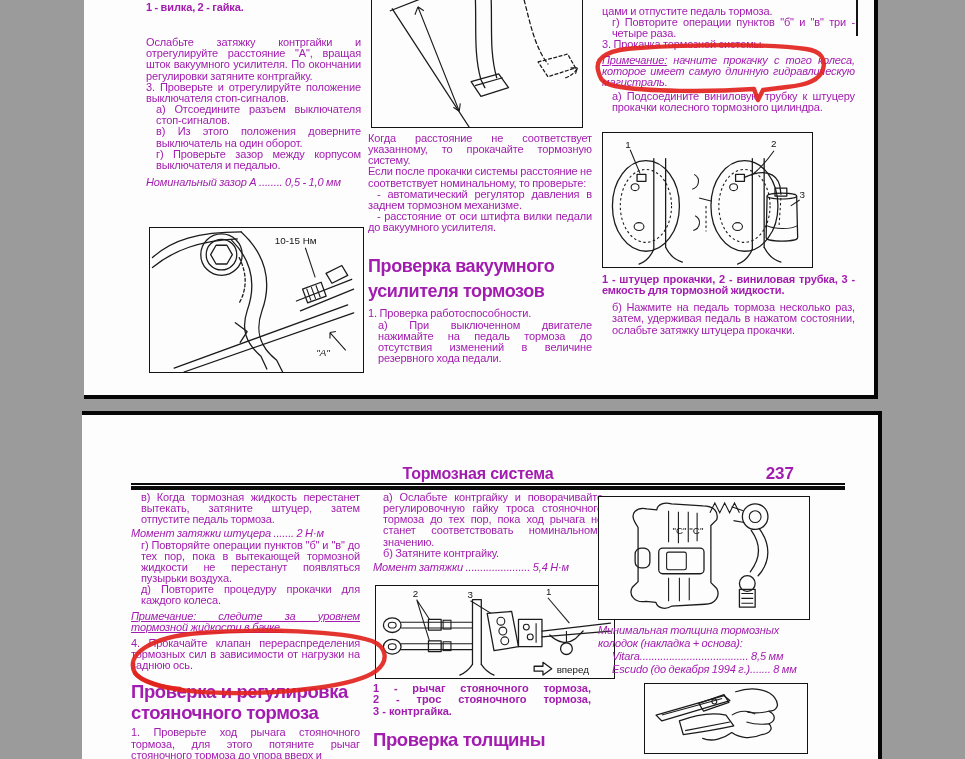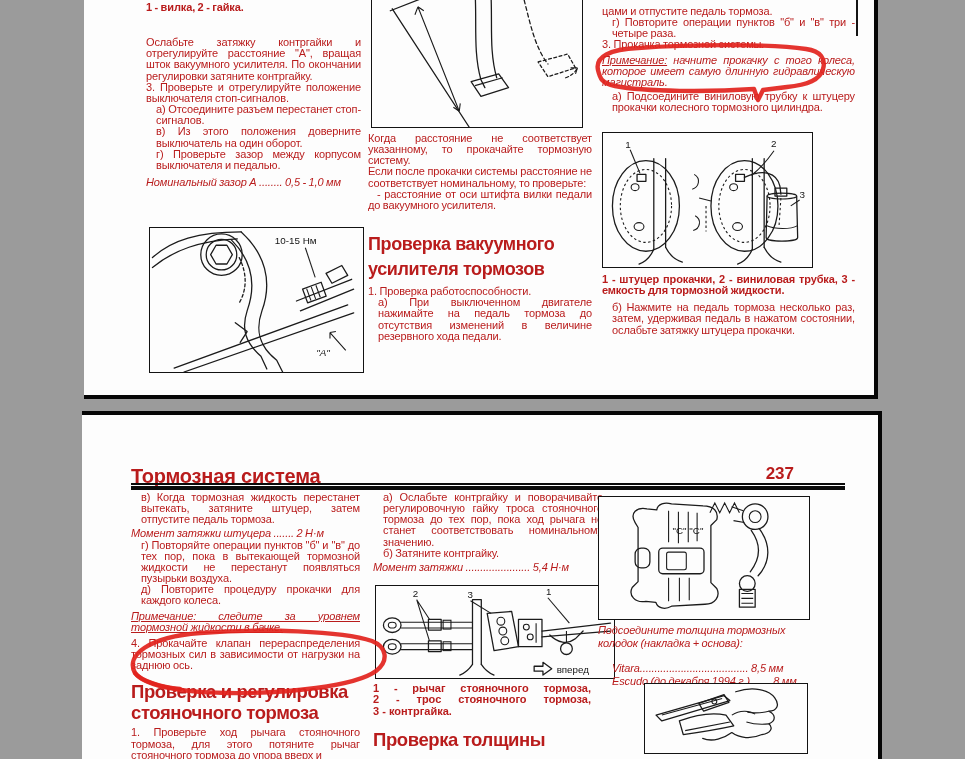--- a/index.html
+++ b/index.html
@@ -1,17 +1,17 @@
 <!DOCTYPE html>
 <html lang="ru"><head>
 <meta charset="utf-8">
 <style>
   html,body{margin:0;padding:0;}
   .screen{position:relative;width:965px;height:759px;background:#9b9b9b;overflow:hidden;
-          font-family:"Liberation Sans",sans-serif;color:#b91c1c;}
+          font-family:"Liberation Sans",sans-serif;color:#a21caf;}
   .page{position:absolute;background:#fdfdfd;}
   .page-a{left:84px;top:0;width:790px;height:395px;border-right:4px solid #060606;border-bottom:4px solid #060606;}
   .page-b{left:82px;top:411px;width:796px;height:344px;border-top:4px solid #060606;border-right:4px solid #060606;}
   .col{position:absolute;}
   .p{margin:0;text-align:justify;font-size:11px;line-height:11.15px;letter-spacing:-0.12px;word-spacing:-0.4px;}
   .ind{padding-left:10px;}
   .fi{text-indent:9px;}
   .cap{font-weight:bold;}
   .spec{font-style:italic;white-space:nowrap;text-align:left;margin-top:3px;}
   .note{font-style:italic;margin-top:4px;}
@@ -20,37 +20,37 @@
   .heading-b{font-weight:bold;font-size:18.5px;line-height:20.5px;letter-spacing:-0.4px;text-align:left;margin:0;}
   .figbox{position:absolute;border:1.6px solid #131313;background:#fdfdfd;box-sizing:border-box;}
   .figbox svg{display:block;width:100%;height:100%;}
   .ln{fill:none;stroke:#1b1b1b;stroke-width:1.3;stroke-linecap:round;stroke-linejoin:round;}
   .lnt{fill:none;stroke:#1b1b1b;stroke-width:1.1;}
   svg text{font-family:"Liberation Sans",sans-serif;font-size:10px;fill:#141414;}
   .red{position:absolute;pointer-events:none;}
   .red path{fill:none;stroke:#e2231d;stroke-width:4.4;stroke-linecap:round;stroke-linejoin:round;opacity:.92;}
   .jline{text-align:justify;text-align-last:justify;font-weight:bold;font-size:11px;line-height:11.3px;margin:0;}
   .jline.last{text-align-last:left;}
-  .hdr-title{position:absolute;font-weight:bold;font-size:20px;letter-spacing:-0.2px;}
+  .hdr-title{position:absolute;font-weight:bold;font-size:16px;letter-spacing:-0.2px;text-align:center;}
   .hdr-num{position:absolute;font-weight:bold;font-size:17px;text-align:right;}
   .rule{position:absolute;background:#0b0b0b;}
   .tick{position:absolute;background:#141414;}
 </style>
 </head>
 <body>
 
 <div class="screen">
 
   <div class="page page-a">
 
     <div class="col" style="left:62px;top:2px;width:215px;">
       <div class="p cap">1 - вилка, 2 - гайка.</div>
       <div class="p" style="margin-top:24px;">Ослабьте затяжку контргайки и отрегулируйте расстояние "А", вращая шток вакуумного усилителя. По окончании регулировки затяните контргайку.</div>
       <div class="p">3. Проверьте и отрегулируйте положение выключателя стоп-сигналов.</div>
-      <div class="p ind">а) Отсоедините разъем перестанет стоп-сигналов.</div>
+      <div class="p ind">а) Отсоедините разъем выключателя стоп-сигналов.</div>
       <div class="p ind">в) Из этого положения доверните выключатель на один оборот.</div>
       <div class="p ind">г) Проверьте зазор между корпусом выключателя и педалью.</div>
       <div class="p spec" style="margin-top:6px;">Номинальный зазор А ........ 0,5 - 1,0 мм</div>
     </div>
 
     <div class="figbox" style="left:65px;top:227px;width:215px;height:146px;">
       <svg viewBox="0 0 215 146">
         <path class="ln" d="M 2,30 C 22,12 48,4 92,4"></path>
         <path class="ln" d="M 2,40 C 24,22 50,13 88,11"></path>
         <circle class="ln" cx="72" cy="27" r="21"></circle>
@@ -88,20 +88,21 @@
         <path class="ln" d="M 152,-2 C 160,28 164,52 178,70" stroke-dasharray="4,3"></path>
         <path class="ln" d="M 168,68 L 198,60 L 206,74 L 178,83 Z" stroke-dasharray="3,2.5"></path>
         <path class="ln" d="M 196,84 C 202,82 206,78 208,74" stroke-dasharray="3,2.5"></path>
         <path class="lnt" d="M 208,74 l -7,0 M 208,74 l -2,6"></path>
       </svg>
     </div>
 
     <div class="col" style="left:284px;top:133px;width:224px;">
       <div class="p">Когда расстояние не соответствует указанному, то прокачайте тормозную систему.</div>
       <div class="p">Если после прокачки системы расстояние не соответствует номинальному, то проверьте:</div>
+      <div class="p fi">- автоматический регулятор давления в заднем тормозном механизме.</div>
       <div class="p fi">- расстояние от оси штифта вилки педали до вакуумного усилителя.</div>
       <div class="heading" style="margin-top:21px;">Проверка вакуумного усилителя тормозов</div>
       <div class="p" style="margin-top:4px;">1. Проверка работоспособности.</div>
       <div class="p ind">а) При выключенном двигателе нажимайте на педаль тормоза до отсутствия изменений в величине резервного хода педали.</div>
     </div>
 
     <div class="col" style="left:518px;top:6px;width:253px;">
 
       <div class="p">цами и отпустите педаль тормоза.</div>
       <div class="p ind">г) Повторите операции пунктов "б" и "в" три - четыре раза.</div>
@@ -235,23 +236,23 @@
         <path class="lnt" d="M 146,14 L 134,10 M 147,26 L 136,24"></path>
         <path class="ln" d="M 162,32 C 174,48 174,66 161,80 M 154,34 C 164,48 164,62 153,76"></path>
         <circle class="ln" cx="150" cy="88" r="8"></circle>
         <rect class="ln" x="142" y="94" width="16" height="18"></rect>
         <path class="lnt" d="M 144,98 h 12 M 144,103 h 12 M 144,108 h 12"></path>
         <text x="74" y="38" font-size="7.5">"C" "C"</text>
       </svg>
     </div>
 
     <div class="col" style="left:516px;top:209px;width:216px;">
-      <div class="p spec" style="margin-top:0;line-height:13px;">Подсоедините толщина тормозных</div>
+      <div class="p spec" style="margin-top:0;line-height:13px;">Минимальная толщина тормозных</div>
       <div class="p spec" style="margin-top:0;line-height:13px;">колодок (накладка + основа):</div>
-      <div class="p spec ind" style="margin-top:12px;line-height:13px;padding-left:14px;">Vitara..................................... 8,5 мм</div>
+      <div class="p spec ind" style="margin-top:0;line-height:13px;padding-left:14px;">Vitara..................................... 8,5 мм</div>
       <div class="p spec ind" style="margin-top:0;line-height:13px;padding-left:14px;">Escudo (до декабря 1994 г.)....... 8 мм</div>
     </div>
 
     <div class="figbox" style="left:562px;top:268px;width:164px;height:71px;">
       <svg viewBox="0 0 164 71">
         <path class="ln" d="M 10,32 L 80,12 L 86,17 L 16,38 Z"></path>
         <path class="lnt" d="M 16,32 L 78,15"></path>
         <path class="ln" d="M 54,20 L 80,11 L 85,19 L 59,28 Z"></path>
         <circle class="lnt" cx="70" cy="18" r="2.5"></circle>
         <path class="ln" d="M 34,38 C 50,32 68,29 82,32 L 90,43 C 72,47 52,50 38,52 Z"></path>

